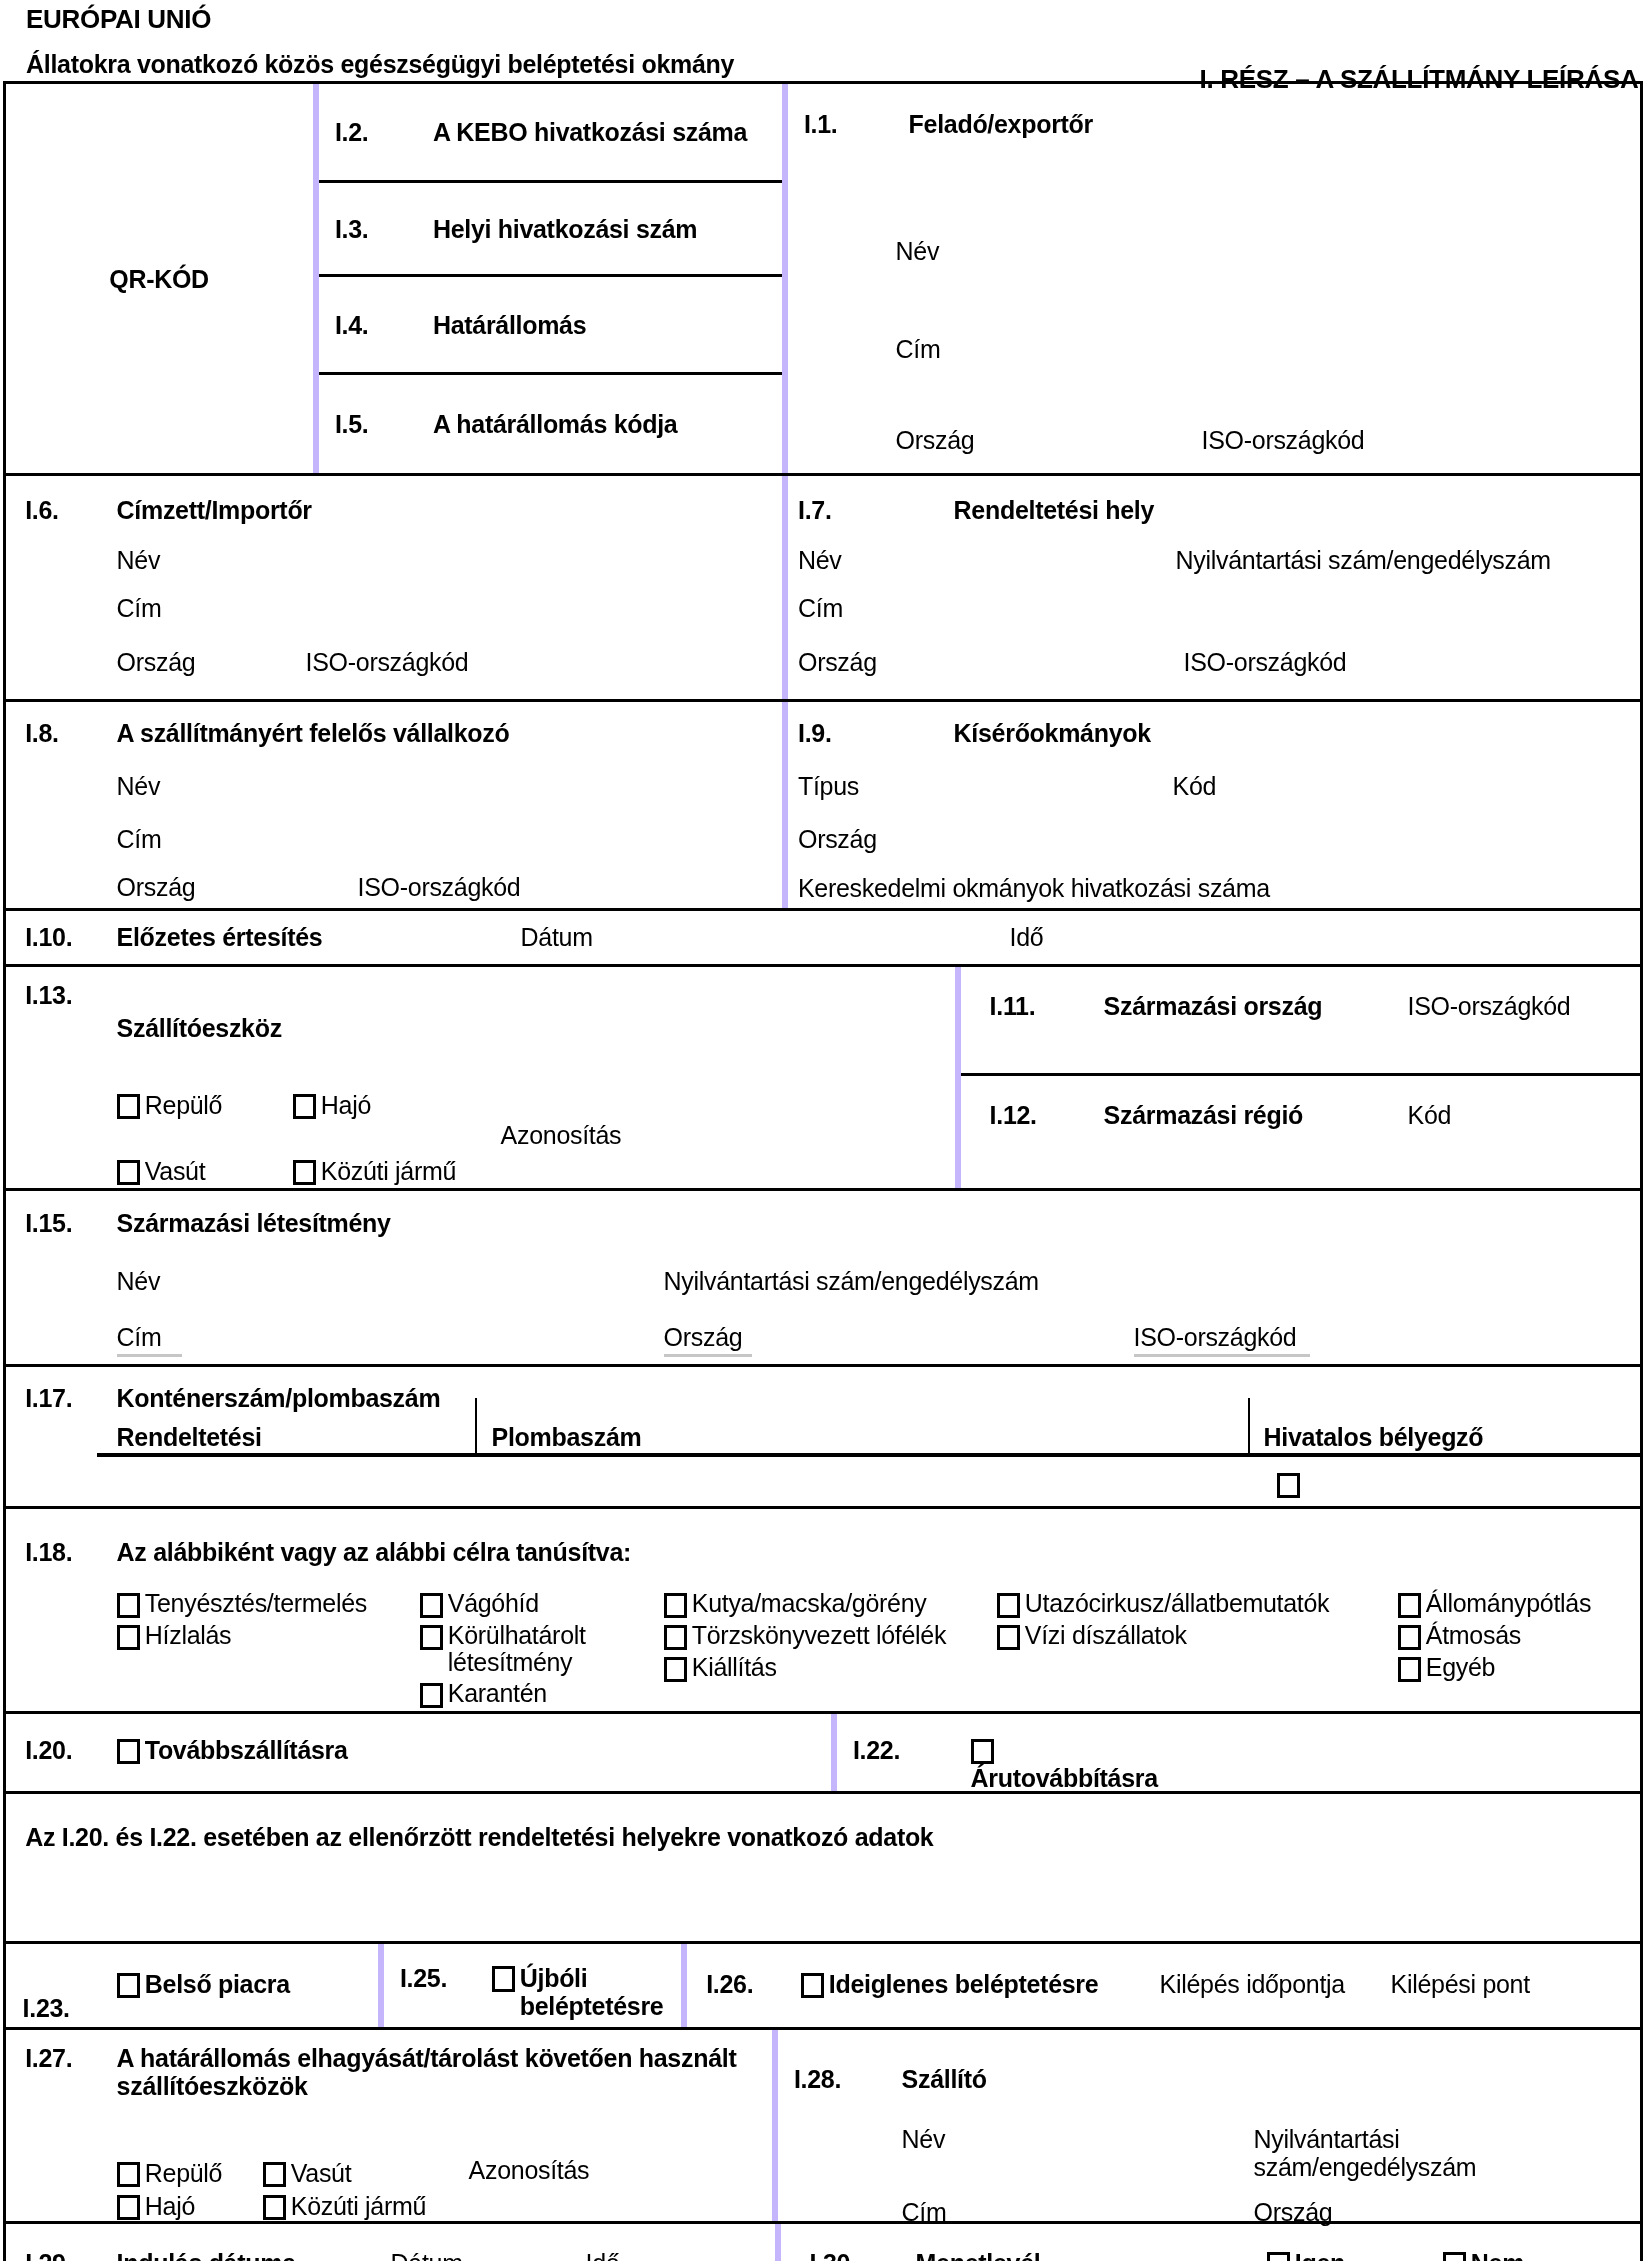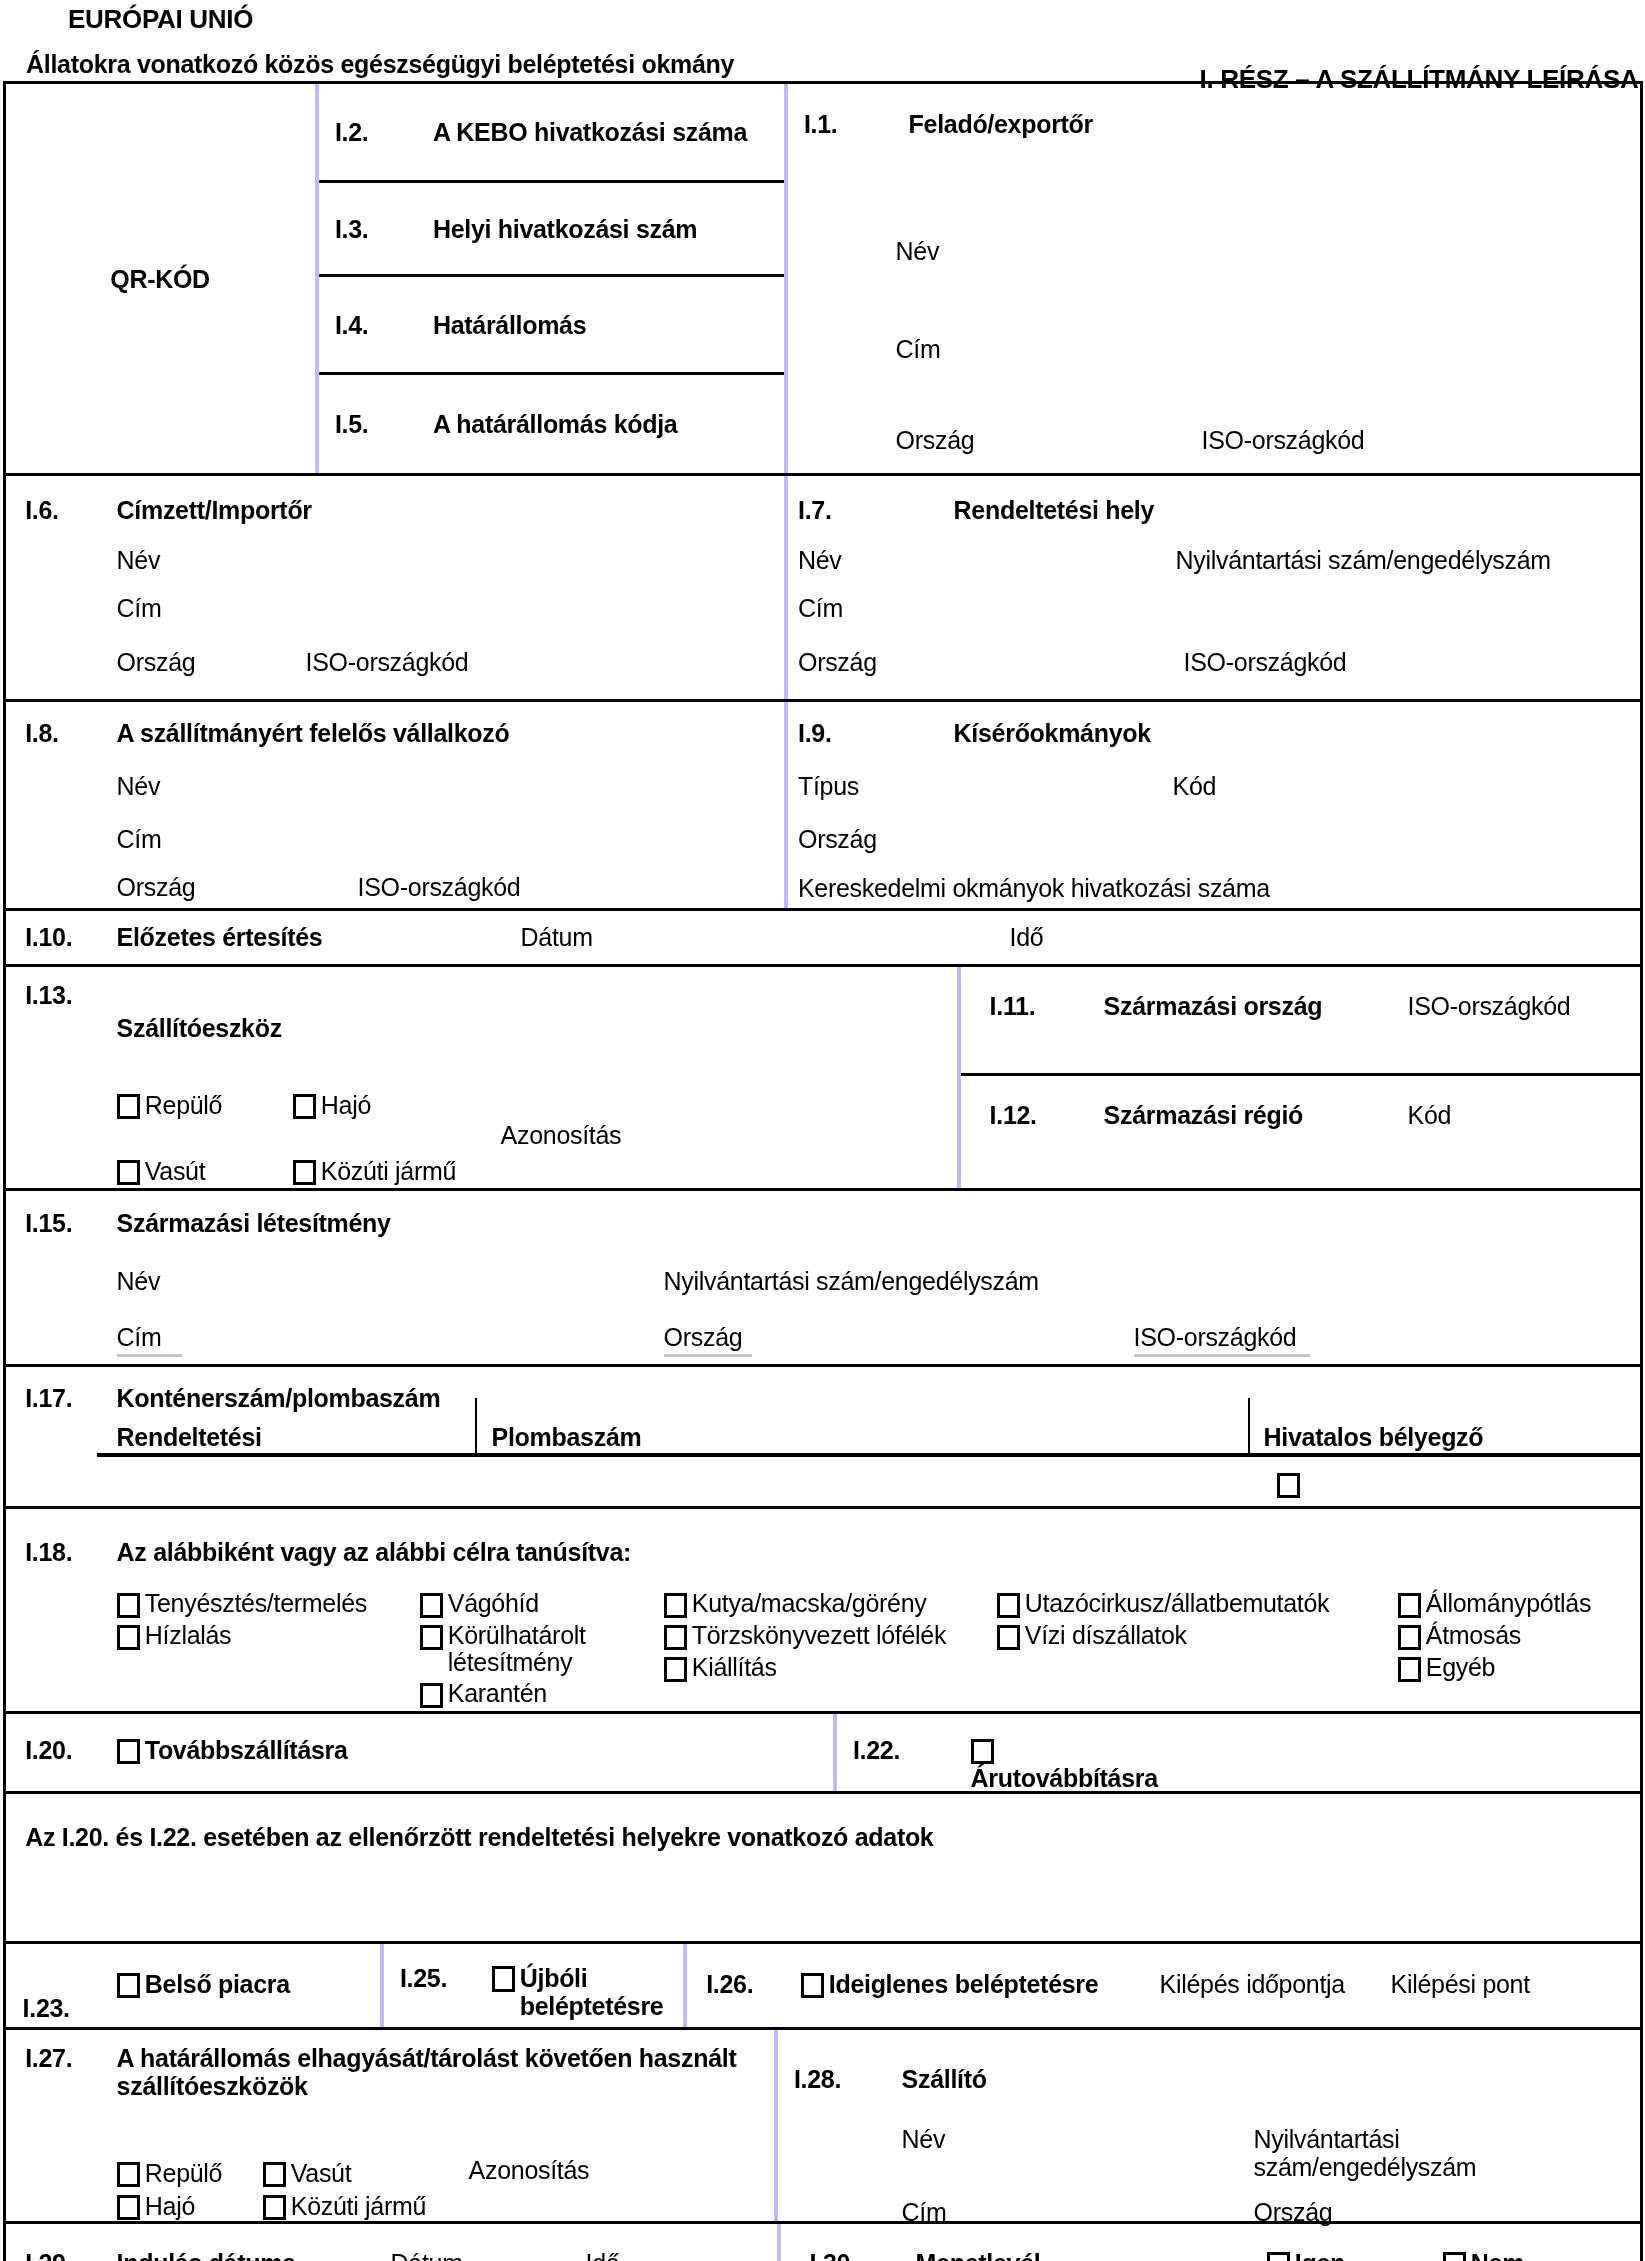--- a/index.html
+++ b/index.html
@@ -7,39 +7,39 @@
         font-family:"Liberation Sans",sans-serif;font-size:25px;line-height:28px;
         letter-spacing:-0.3px;overflow:hidden;}
   .b{font-weight:bold;}
   .abs{position:absolute;}
   .nw{white-space:nowrap;}
   .tbl{position:absolute;left:2.6px;top:81px;width:1640px;height:2183px;
        border:3.3px solid #000;box-sizing:border-box;}
   .row{position:relative;width:100%;border-bottom:3.9px solid #000;box-sizing:border-box;}
   .row:last-child{border-bottom:none;}
   .cell{position:absolute;top:0;height:100%;box-sizing:border-box;}
-  .vr{border-right:4px solid #c4b5fd;}
+  .vr{border-right:6px solid #c4b5fd;}
   .sub{position:relative;width:100%;box-sizing:border-box;display:flex;align-items:center;padding-left:16.3px;}
   .sub .num{flex:0 0 98px;}
   .hb{border-bottom:3.9px solid #000;}
   .cb{display:inline-block;width:17px;height:19.6px;border:3.3px solid #000;
       box-sizing:content-box;flex:0 0 auto;margin:2.6px 5.2px 0 0;background:#fff;}
   .opt{position:absolute;display:flex;align-items:flex-start;}
   .optcol{position:absolute;}
   .optcol .opt{position:static;margin-bottom:3.9px;line-height:27px;}
   .vline{position:absolute;width:2px;background:#000;}
   .hline{position:absolute;height:3.9px;background:#000;}
   .ul{position:absolute;height:3.3px;background:#c6c6c6;}
 </style>
 </head>
 <body>
 
 <div class="page">
 
-  <div class="abs b" style="left:26px;top:5.2px;font-size:26px;margin-left:42px;">EURÓPAI UNIÓ</div>
+  <div class="abs b" style="left:26px;top:5.2px;font-size:26px;">EURÓPAI UNIÓ</div>
   <div class="abs b" style="left:26px;top:50px;">Állatokra vonatkozó közös egészségügyi beléptetési okmány</div>
   <div class="abs b" style="right:6.5px;top:65px;font-size:26px;">I. RÉSZ – A SZÁLLÍTMÁNY LEÍRÁSA</div>
 
   <div class="tbl">
 
     <div class="row" style="height:392px;">
       <div class="cell vr" style="left:0;width:313px;display:flex;align-items:center;justify-content:center;">
         <span class="b">QR-KÓD</span>
       </div>
       <div class="cell vr" style="left:313px;width:469px;">

